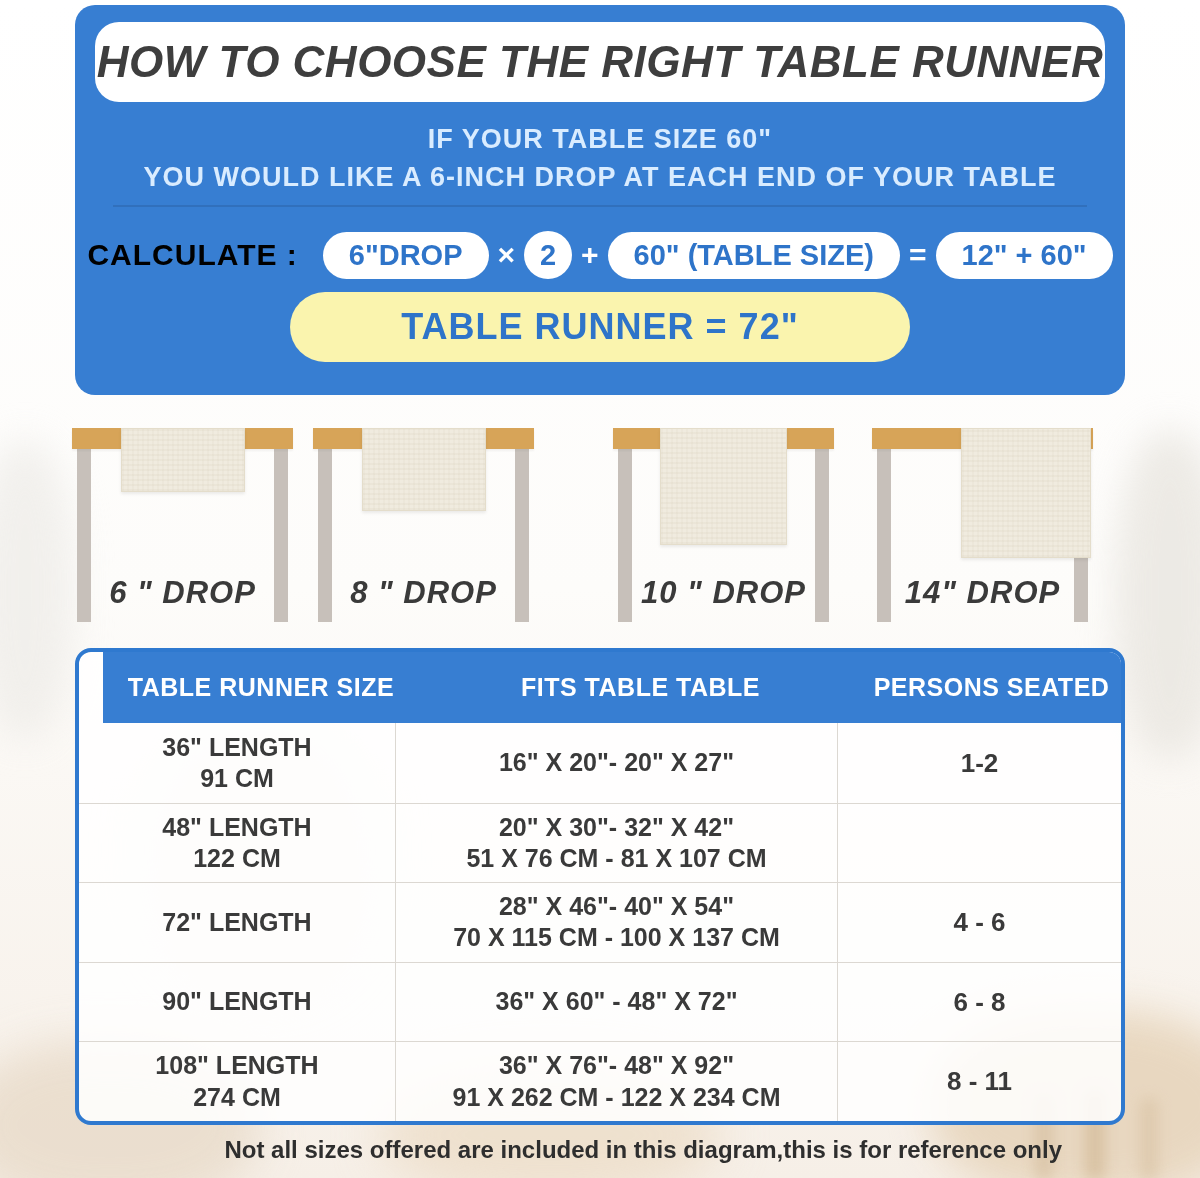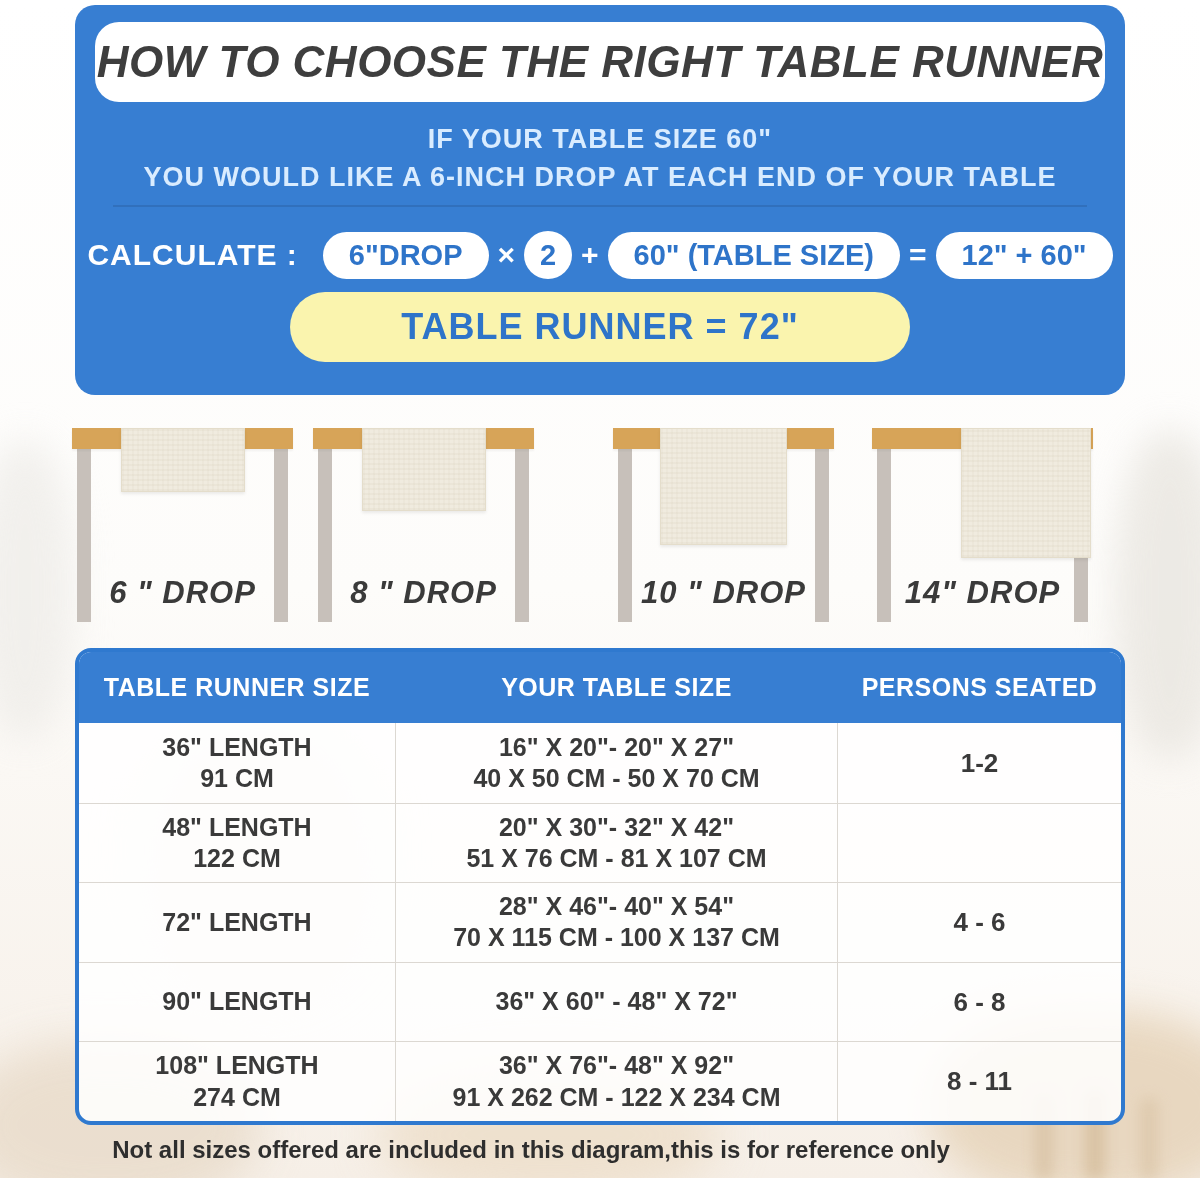--- a/index.html
+++ b/index.html
@@ -33,21 +33,21 @@
                display:flex; align-items:center; justify-content:center; }
   .title { font-size:44px; font-weight:bold; font-style:italic; color:#3e3e3e; letter-spacing:.5px; white-space:nowrap; }
   .intro { position:absolute; left:0; right:0; text-align:center; color:#d9ecff;
            font-weight:bold; font-size:27px; letter-spacing:1px; white-space:nowrap; }
   .intro.l1 { top:119px; }
   .intro.l2 { top:157px; }
   .divider { position:absolute; top:200px; left:38px; right:38px; height:2px;
              background:rgba(22,48,88,.18); }
   .calc-row { position:absolute; top:222px; left:0; right:0; height:56px;
               display:flex; align-items:center; justify-content:center; gap:9px; }
-  .calc-label { color:#ffffff; font-weight:bold; font-size:30px; letter-spacing:1px; margin-right:16px; }
+  .calc-label { color:#000000; font-weight:bold; font-size:30px; letter-spacing:1px; margin-right:16px; }
   .pill { background:#ffffff; color:#2e74c9; font-weight:bold; font-size:29px;
           border-radius:32px; padding:9px 26px; white-space:nowrap; line-height:1; }
   .pill.circle { width:48px; height:48px; border-radius:50%; padding:0;
                  display:flex; align-items:center; justify-content:center; }
   .op { color:#ffffff; font-weight:bold; font-size:30px; }
   .final-pill { position:absolute; top:287px; left:50%; transform:translateX(-50%);
                 width:620px; height:70px; background:#faf4ae; border-radius:40px;
                 display:flex; align-items:center; justify-content:center; }
   .final-pill span { color:#2e74c9; font-weight:bold; font-size:36px; letter-spacing:1px; }
 
@@ -68,36 +68,36 @@
   .illo.t1 .runner { height:64px;  left:50%; margin-left:-62px; }
   .illo.t2 .runner { height:83px;  left:50%; margin-left:-62px; }
   .illo.t3 .runner { height:117px; left:50%; margin-left:-64px; width:127px; }
   .illo.t4 .runner { height:130px; right:2px; width:130px; }
   .drop-label { position:absolute; top:147px; left:0; width:100%; text-align:center;
                 font-style:italic; font-weight:bold; font-size:31px; color:#3a3a3a; letter-spacing:1px; }
 
   
   .size-table { position:absolute; z-index:2; left:75px; top:648px; width:1050px; height:477px;
                 border:4px solid #2f79cf; border-radius:16px; overflow:hidden;
-                background:rgba(255,255,255,.86); }
+                background:rgba(255,255,255,.86);padding-left:24px; }
   .thead { height:71px; background:#377ED2; display:grid; grid-template-columns:316px 443px 1fr;
            align-items:center; }
   .th { text-align:center; color:#ffffff; font-weight:bold; font-size:25px; letter-spacing:.5px; }
   .tbody { position:absolute; top:71px; bottom:0; left:0; right:0;
            display:grid; grid-template-rows:repeat(5,1fr); }
   .tr { display:grid; grid-template-columns:316px 443px 1fr; border-top:1px solid #dcd8d2; }
   .tr:first-child { border-top:none; }
   .td { display:flex; flex-direction:column; justify-content:center; text-align:center;
         font-weight:bold; color:#3a3a3a; font-size:25px; line-height:1.25; }
   .td.fits { border-left:1px solid #dcd8d2; border-right:1px solid #dcd8d2; }
   .td.persons { font-size:26px; }
 
   
   .footer-note { position:absolute; z-index:2; top:1136px; left:0; width:100%;
-                 text-align:center; font-weight:bold; font-size:24px; color:#2e2e2e; }
+                 text-align:right; font-weight:bold; font-size:24px; color:#2e2e2e; }
 </style>
 </head>
 <body>
 
 <div class="stage">
 
   <div class="bg">
     <div class="blob b1"></div>
     <div class="blob b2"></div>
     <div class="blob b3"></div>
@@ -160,33 +160,32 @@
       <div class="leg r"></div>
       <div class="tabletop"></div>
       <div class="runner"></div>
       <div class="drop-label">14" DROP</div>
     </div>
   </section>
 
   <section class="size-table">
     <div class="thead">
       <div class="th">TABLE RUNNER SIZE</div>
-      <div class="th">YOUR TABLE SIZE</div>
+      <div class="th">FITS TABLE TABLE</div>
       <div class="th">PERSONS SEATED</div>
     </div>
     <div class="tbody">
 
       <div class="tr">
         <div class="td">
           <span>36" LENGTH</span>
           <span>91 CM</span>
         </div>
         <div class="td fits">
           <span>16" X 20"- 20" X 27"</span>
-          <span>40 X 50 CM - 50 X 70 CM</span>
         </div>
         <div class="td persons">
           <span>1-2</span>
         </div>
       </div>
 
       <div class="tr">
         <div class="td">
           <span>48" LENGTH</span>
           <span>122 CM</span>

